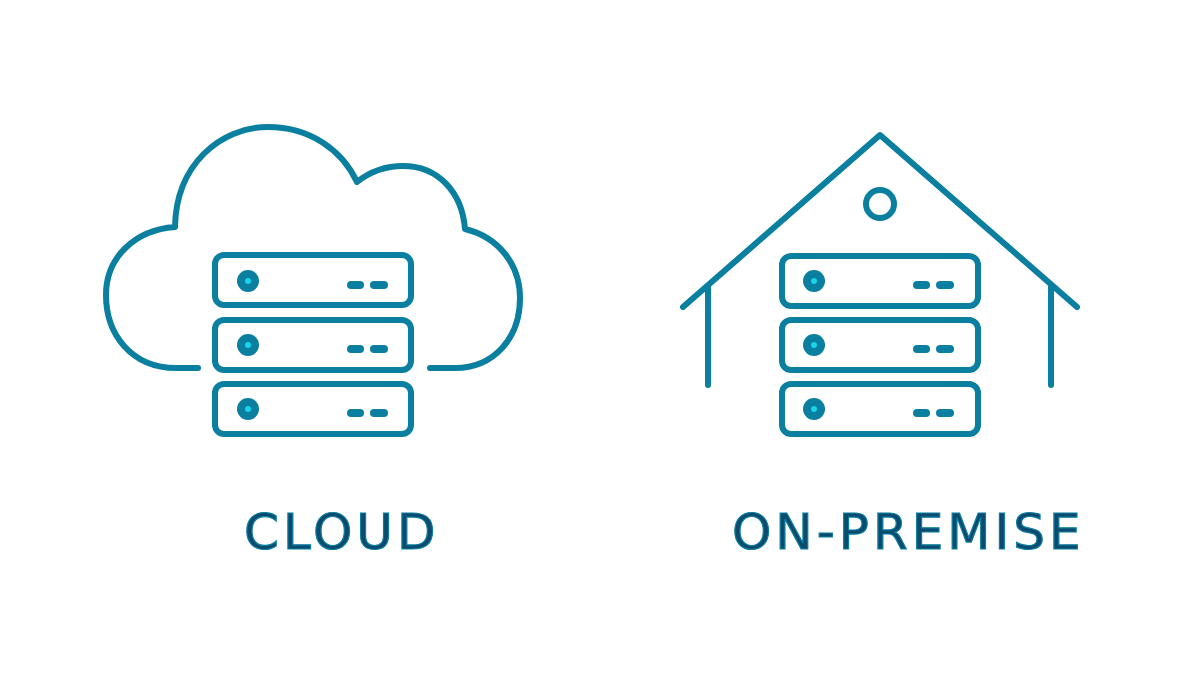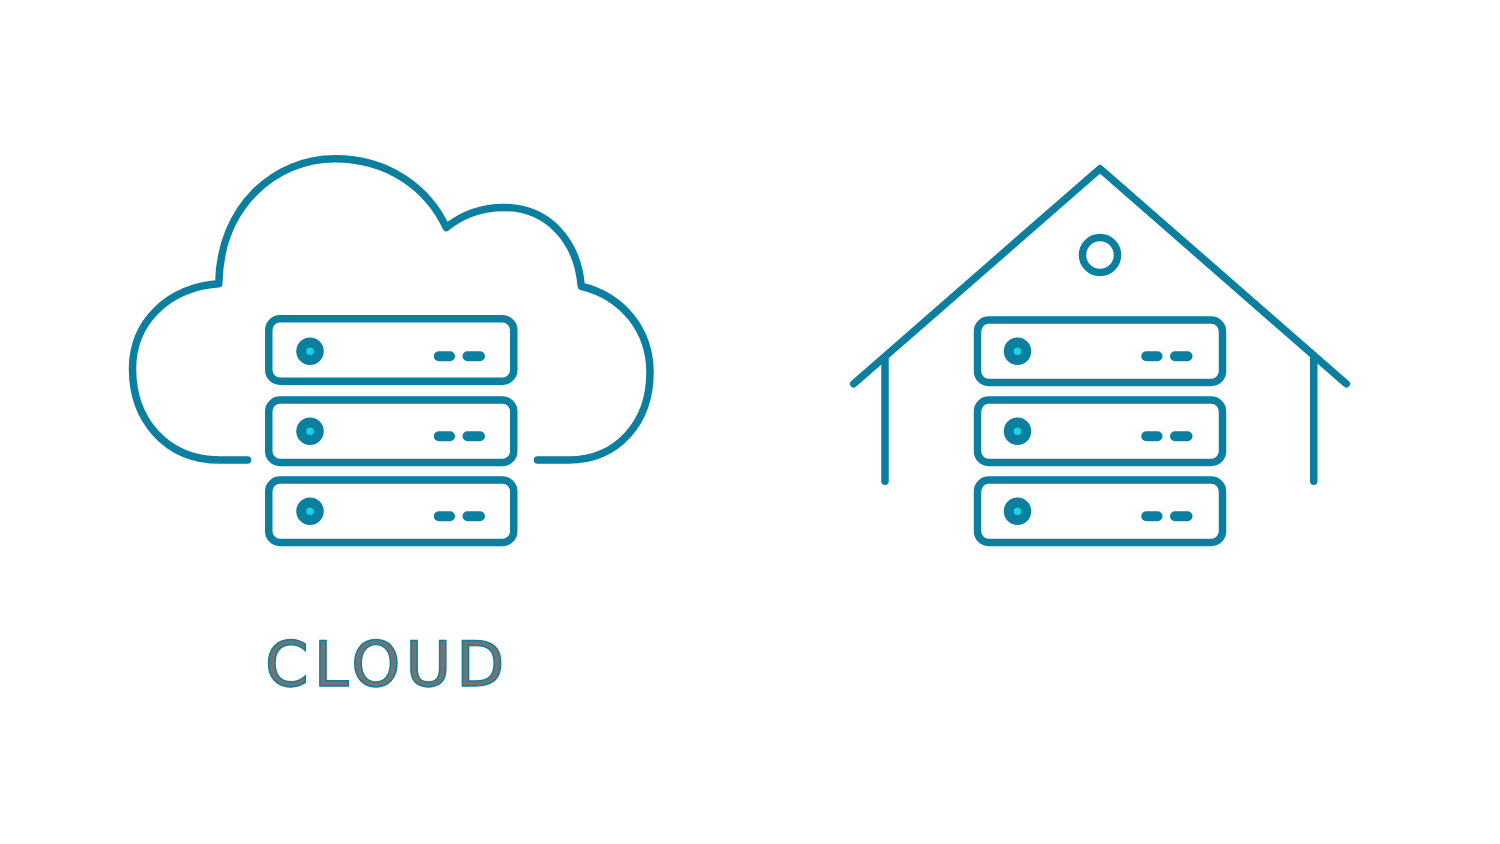--- a/index.html
+++ b/index.html
@@ -4,23 +4,24 @@
 <style>
   html, body { margin: 0; padding: 0; background: #ffffff; }
   body { width: 1200px; height: 675px; position: relative; overflow: hidden; }
   .canvas { position: absolute; left: 0; top: 0; width: 1200px; height: 675px; }
   .label {
     position: absolute;
     font-family: "DejaVu Sans", sans-serif;
     font-weight: normal;
     font-size: 50px;
     letter-spacing: 4px;
-    color: #737373;
+    color: #0c4a6e;
     line-height: 1;
     white-space: nowrap;
+    margin-left: 32px;
     -webkit-text-stroke: 1.2px #0a7f9f;
   }
   #label-cloud { left: 212px; top: 507px; }
   #label-onprem { left: 700px; top: 507px; }
   svg .stroke { fill: none; stroke: #0a7f9f; stroke-width: 6; stroke-linecap: round; stroke-linejoin: round; }
   svg .dot-outer { fill: #0a7f9f; }
   svg .dot-inner { fill: #19d3e6; }
   svg .slot { stroke: #0a7f9f; stroke-width: 8; stroke-linecap: round; }
 </style>
 </head>
@@ -77,13 +78,14 @@
 
       <rect class="stroke" x="782" y="384" width="196" height="50" rx="9"></rect>
       <circle class="dot-outer" cx="814" cy="409" r="11"></circle>
       <circle class="dot-inner" cx="814" cy="409" r="3"></circle>
       <line class="slot" x1="917" y1="413" x2="926" y2="413"></line>
       <line class="slot" x1="940" y1="413" x2="950" y2="413"></line>
     </g>
   </svg>
 
   <div id="label-cloud" class="label">CLOUD</div>
+  <div id="label-onprem" class="label">ON-PREMISE</div>
 </div>
 
 </body></html>

